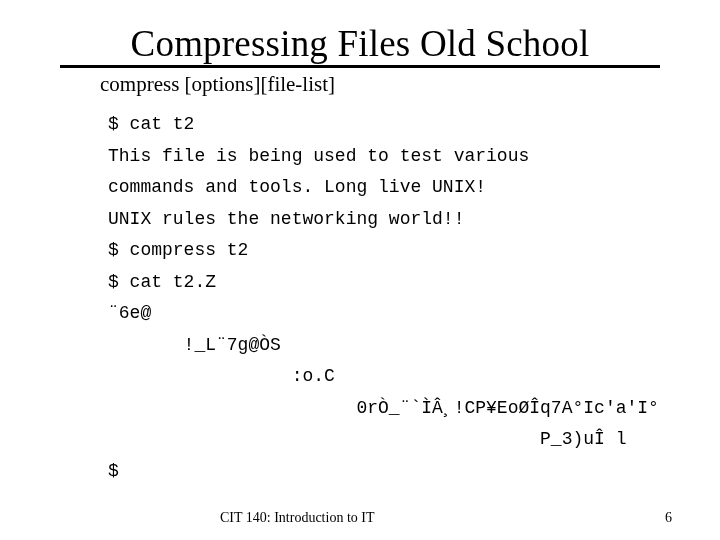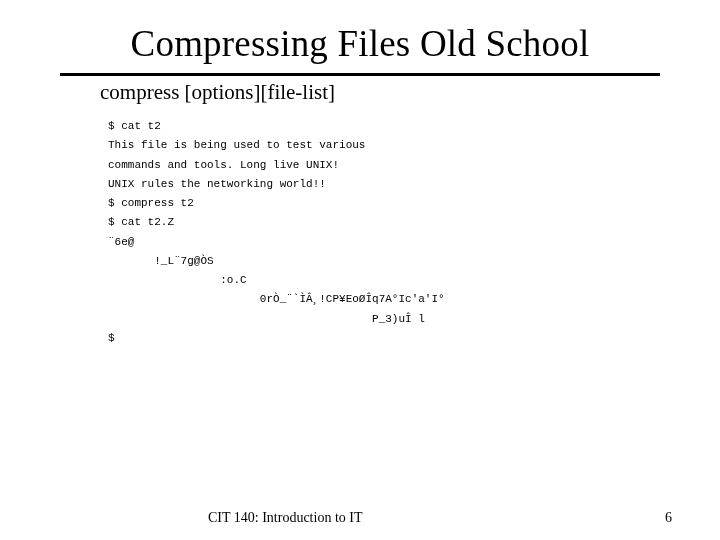--- a/index.html
+++ b/index.html
@@ -15,21 +15,20 @@
   .slide {
     position: relative;
     width: 720px;
     height: 540px;
     box-sizing: border-box;
   }
   .title {
     font-size: 37px;
     text-align: center;
     padding-top: 22px;
-    padding-bottom: 8px;
     letter-spacing: 0.2px;
   }
   .rule {
     margin: 0 60px;
     border: none;
     border-top: 3px solid #000;
   }
   .subhead {
     font-size: 24px;
     margin: 14px 0 6px 62px;
@@ -38,35 +37,35 @@
     font-family: "Courier New", Courier, monospace;
     letter-spacing: 1px;
   }
   .syntax {
     font-size: 21px;
     margin: 4px 0 12px 100px;
   }
   .terminal {
     margin: 6px 0 0 108px;
     font-family: "Courier New", Courier, monospace;
-    font-size: 11px;
+    font-size: 18px;
     line-height: 1.75;
     white-space: pre;
     color: #000;
   }
   .footer {
     position: absolute;
     bottom: 14px;
     left: 0;
     width: 720px;
     font-size: 14px;
   }
   .footer .course {
     position: absolute;
-    left: 208px;
+    left: 220px;
     bottom: 0;
   }
   .footer .pagenum {
     position: absolute;
     right: 48px;
     bottom: 0;
   }
 </style>
 </head>
 <body>

